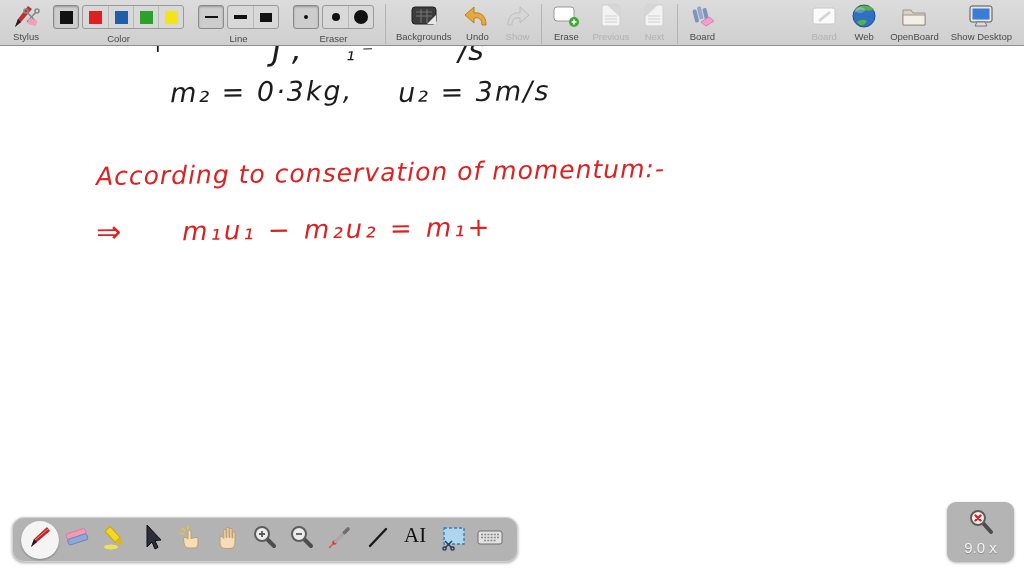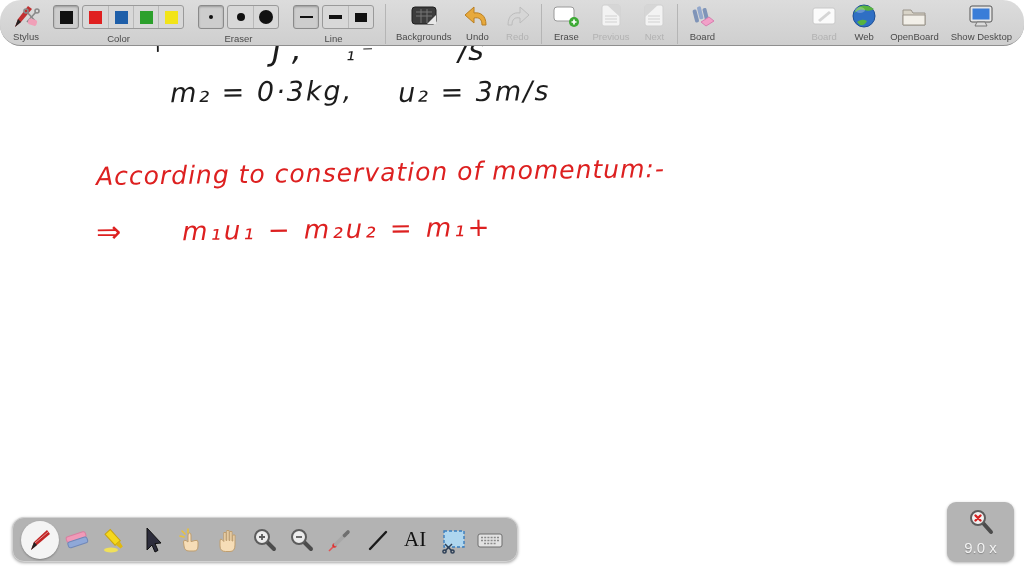--- a/index.html
+++ b/index.html
@@ -4,21 +4,21 @@
 <style>
   * { margin:0; padding:0; box-sizing:border-box; }
   html,body { width:1024px; height:576px; overflow:hidden; background:#fff;
               font-family:"Liberation Sans","DejaVu Sans",sans-serif; }
   .screen { position:relative; width:1024px; height:576px; background:#ffffff; }
 
   
   .topbar { position:absolute; top:0; left:0; right:0; height:46px;
             background:linear-gradient(#dcdcdc,#cfcfcf);
             border-bottom:1px solid #8f8f8f;
-            display:flex; align-items:flex-start; padding:2px 6px 0 6px;border-radius:21px; }
+            display:flex; align-items:flex-start; padding:2px 6px 0 6px; }
   .tgroup { display:flex; flex-direction:column; align-items:center; margin:0 7px; }
   .tgroup .row { height:30px; display:flex; align-items:center; }
   .tlabel { font-size:9.5px; color:#4a4a4a; margin-top:1px; white-space:nowrap; }
   .tlabel.dis { color:#b2b2b2; }
   .tbtn { display:flex; flex-direction:column; align-items:center; margin:0 6px; cursor:pointer; }
   .sep { width:1px; height:40px; background:#b5b5b5; margin:1px 4px; align-self:center; }
 
   .cellsel { border:1px solid #8a8a8a; background:#cdcdcd; border-radius:3px;
              display:flex; align-items:center; justify-content:center;
              width:26px; height:24px; box-shadow:inset 0 1px 2px rgba(0,0,0,.25); }
@@ -52,21 +52,21 @@
   
   .canvas { position:absolute; top:46px; left:0; right:0; bottom:0; overflow:hidden; background:#fff; }
   .ink { position:absolute; white-space:nowrap; font-family:"DejaVu Sans",sans-serif;
          font-style:italic; transform:rotate(-0.8deg); }
 
   
   .stylusbar { position:absolute; left:12px; bottom:14px; width:506px; height:45px;
                background:#b3b3b3; border:1px solid #d2d2d2; border-radius:12px;
                box-shadow:0 1px 3px rgba(0,0,0,.35);
                display:flex; align-items:center; justify-content:space-around; padding:0 8px; }
-  .bt { width:34px; height:34px; display:flex; align-items:center; justify-content:center;
+  .bt { width:34px; height:34px; display:flex; justify-content:center;
         position:relative; cursor:pointer; }
   .bt.selected::before { content:""; position:absolute; inset:-2px; background:#f4f4f4;
         border-radius:50%; box-shadow:0 1px 2px rgba(0,0,0,.3); }
   .bt svg, .bt span { position:relative; }
   .texttool { font-family:"Liberation Serif","DejaVu Serif",serif; font-size:21px; color:#111; }
 
   
   .zoombox { position:absolute; right:10px; bottom:14px; width:67px; height:60px;
              background:#b4b4b4; border-radius:9px; box-shadow:0 1px 3px rgba(0,0,0,.3);
              display:flex; flex-direction:column; align-items:center; justify-content:center; cursor:pointer; }
@@ -116,49 +116,49 @@
               <div class="swatch" style="background-color: rgb(242, 228, 24);"></div>
             </div>
         </div>
       </div>
       <div class="tlabel">Color</div>
     </div>
 
     <div class="tgroup">
       <div class="row">
         <div class="cellsel">
+            <div class="lineg" style="width:13px;height:2px;"></div>
+          </div>
+        <div class="cellgrp">
+          <div class="cell">
+              <div class="lineg" style="width:13px;height:4px;"></div>
+            </div>
+          <div class="cell">
+              <div class="lineg" style="width:12px;height:9px;"></div>
+            </div>
+        </div>
+      </div>
+      <div class="tlabel">Line</div>
+    </div>
+
+    <div class="tgroup">
+      <div class="row">
+        <div class="cellsel">
             <div class="dot" style="width:4px;height:4px;"></div>
           </div>
         <div class="cellgrp">
           <div class="cell">
               <div class="dot" style="width:8px;height:8px;"></div>
             </div>
           <div class="cell">
               <div class="dot" style="width:14px;height:14px;"></div>
             </div>
         </div>
       </div>
       <div class="tlabel">Eraser</div>
-    </div>
-
-    <div class="tgroup">
-      <div class="row">
-        <div class="cellsel">
-            <div class="lineg" style="width:13px;height:2px;"></div>
-          </div>
-        <div class="cellgrp">
-          <div class="cell">
-              <div class="lineg" style="width:13px;height:4px;"></div>
-            </div>
-          <div class="cell">
-              <div class="lineg" style="width:12px;height:9px;"></div>
-            </div>
-        </div>
-      </div>
-      <div class="tlabel">Line</div>
     </div>
 
     <div class="sep"></div>
 
     <div class="tbtn">
       <div class="iconbox">
         <svg width="28" height="24" viewBox="0 0 28 24">
           <rect x="2" y="3" width="24" height="17" rx="3" fill="#3c3c3c" stroke="#1e1e1e"></rect>
           <path d="M6 8 h16 M6 12 h16 M11 5 v14 M17 5 v14" stroke="#777" stroke-width="1"></path>
           <path d="M17 20 L26 20 L26 11 Z" fill="#e8e8e8"></path>
@@ -175,21 +175,21 @@
       </div>
       <div class="tlabel">Undo</div>
     </div>
 
     <div class="tbtn">
       <div class="iconbox">
         <svg width="28" height="26" viewBox="0 0 28 26">
           <path d="M5 22 C5 12 11 9 17 10 L17 4 L26 12 L17 20 L17 15 C12 14 9 16 9 22 Z" fill="#d6d6d6" stroke="#bcbcbc" stroke-width="1"></path>
         </svg>
       </div>
-      <div class="tlabel dis">Redo</div>
+      <div class="tlabel dis">Show</div>
     </div>
 
     <div class="sep"></div>
 
     <div class="tbtn">
       <div class="iconbox">
         <svg width="28" height="26" viewBox="0 0 28 26">
           <rect x="2" y="4" width="20" height="14" rx="3" fill="#ffffff" stroke="#999"></rect>
           <circle cx="22" cy="19" r="5" fill="#3daa35"></circle>
           <path d="M22 16.5 v5 M19.5 19 h5" stroke="#fff" stroke-width="1.7"></path>

